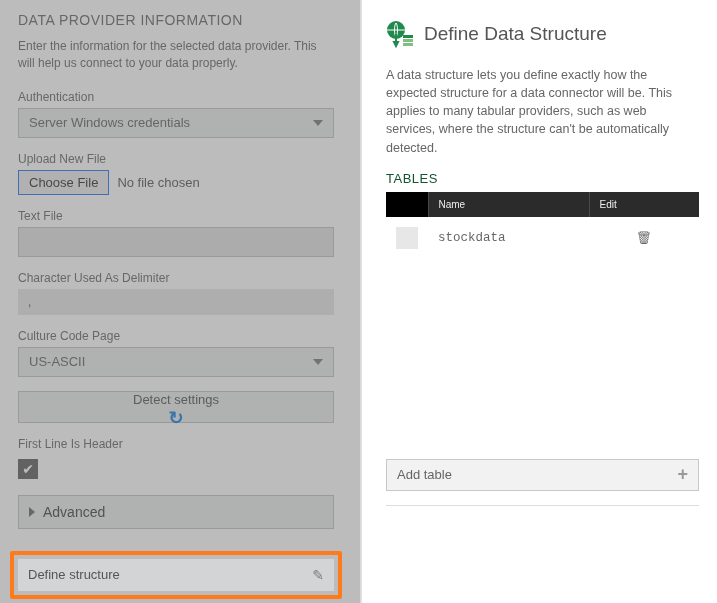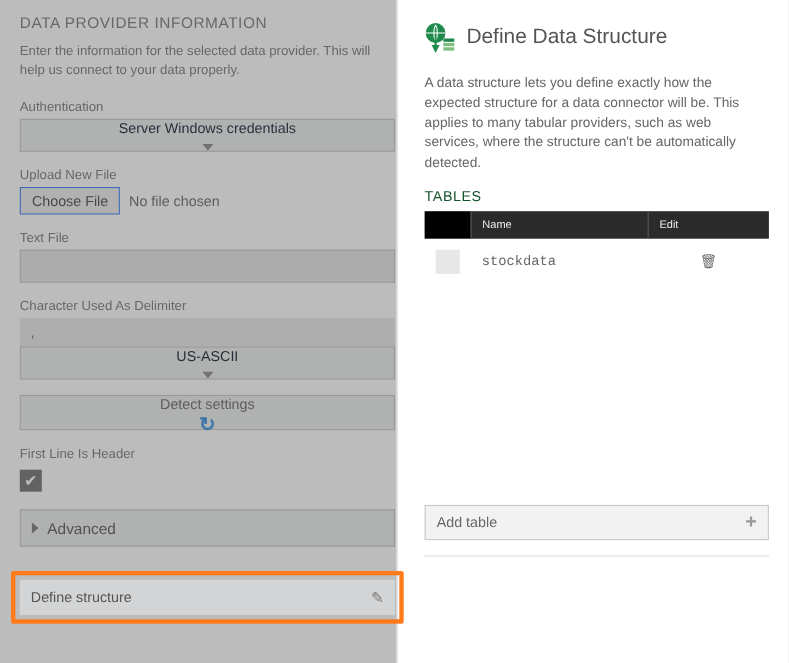--- a/index.html
+++ b/index.html
@@ -8,21 +8,21 @@
     font-size: 13px;
     color: #555;
     background: #fff;
     width: 717px;
     height: 603px;
     display: flex;
     overflow: hidden;
   }
   .left-panel {
     width: 360px;
-    padding: 12px 1px 18px 18px;
+    padding: 12px 26px 18px 18px;
     position: relative;
     background: #fff;
   }
   .left-panel .dim-overlay {
     position: absolute;
     inset: 0;
     background: rgba(80,80,80,0.38);
     pointer-events: none;
     z-index: 50;
   }
@@ -45,25 +45,24 @@
     margin-bottom: 4px;
     margin-top: 14px;
   }
   .select-box, .text-box, .flat-input {
     width: 100%;
     height: 30px;
     border: 1px solid #c8c8c8;
     background: #ecedee;
     padding: 0 10px;
     font-size: 13px;
-    color: #0f172a;
+    color: #737373;
     display: flex;
     align-items: center;
     justify-content: space-between;
-    flex-direction: column;
   }
   .text-box { background: #e5e6e7; }
   .flat-bare {
     width: 100%;
     height: 26px;
     border: none;
     background: #e8e9ea;
     padding: 0 10px;
     display: flex;
     align-items: center;
@@ -223,20 +222,21 @@
   <div class="field-label">Text File</div>
   <div class="text-box">
     <span></span>
   </div>
 
   <div class="field-label">Character Used As Delimiter</div>
   <div class="flat-bare">
     <span>,</span>
   </div>
 
+  <div class="field-label">Culture Code Page</div>
   <div class="select-box">
     <span>US-ASCII</span>
     <span class="caret-down"></span>
   </div>
 
   <div class="detect-row">
     <span>Detect settings</span>
     <span class="refresh-icon">↻</span>
   </div>
 

